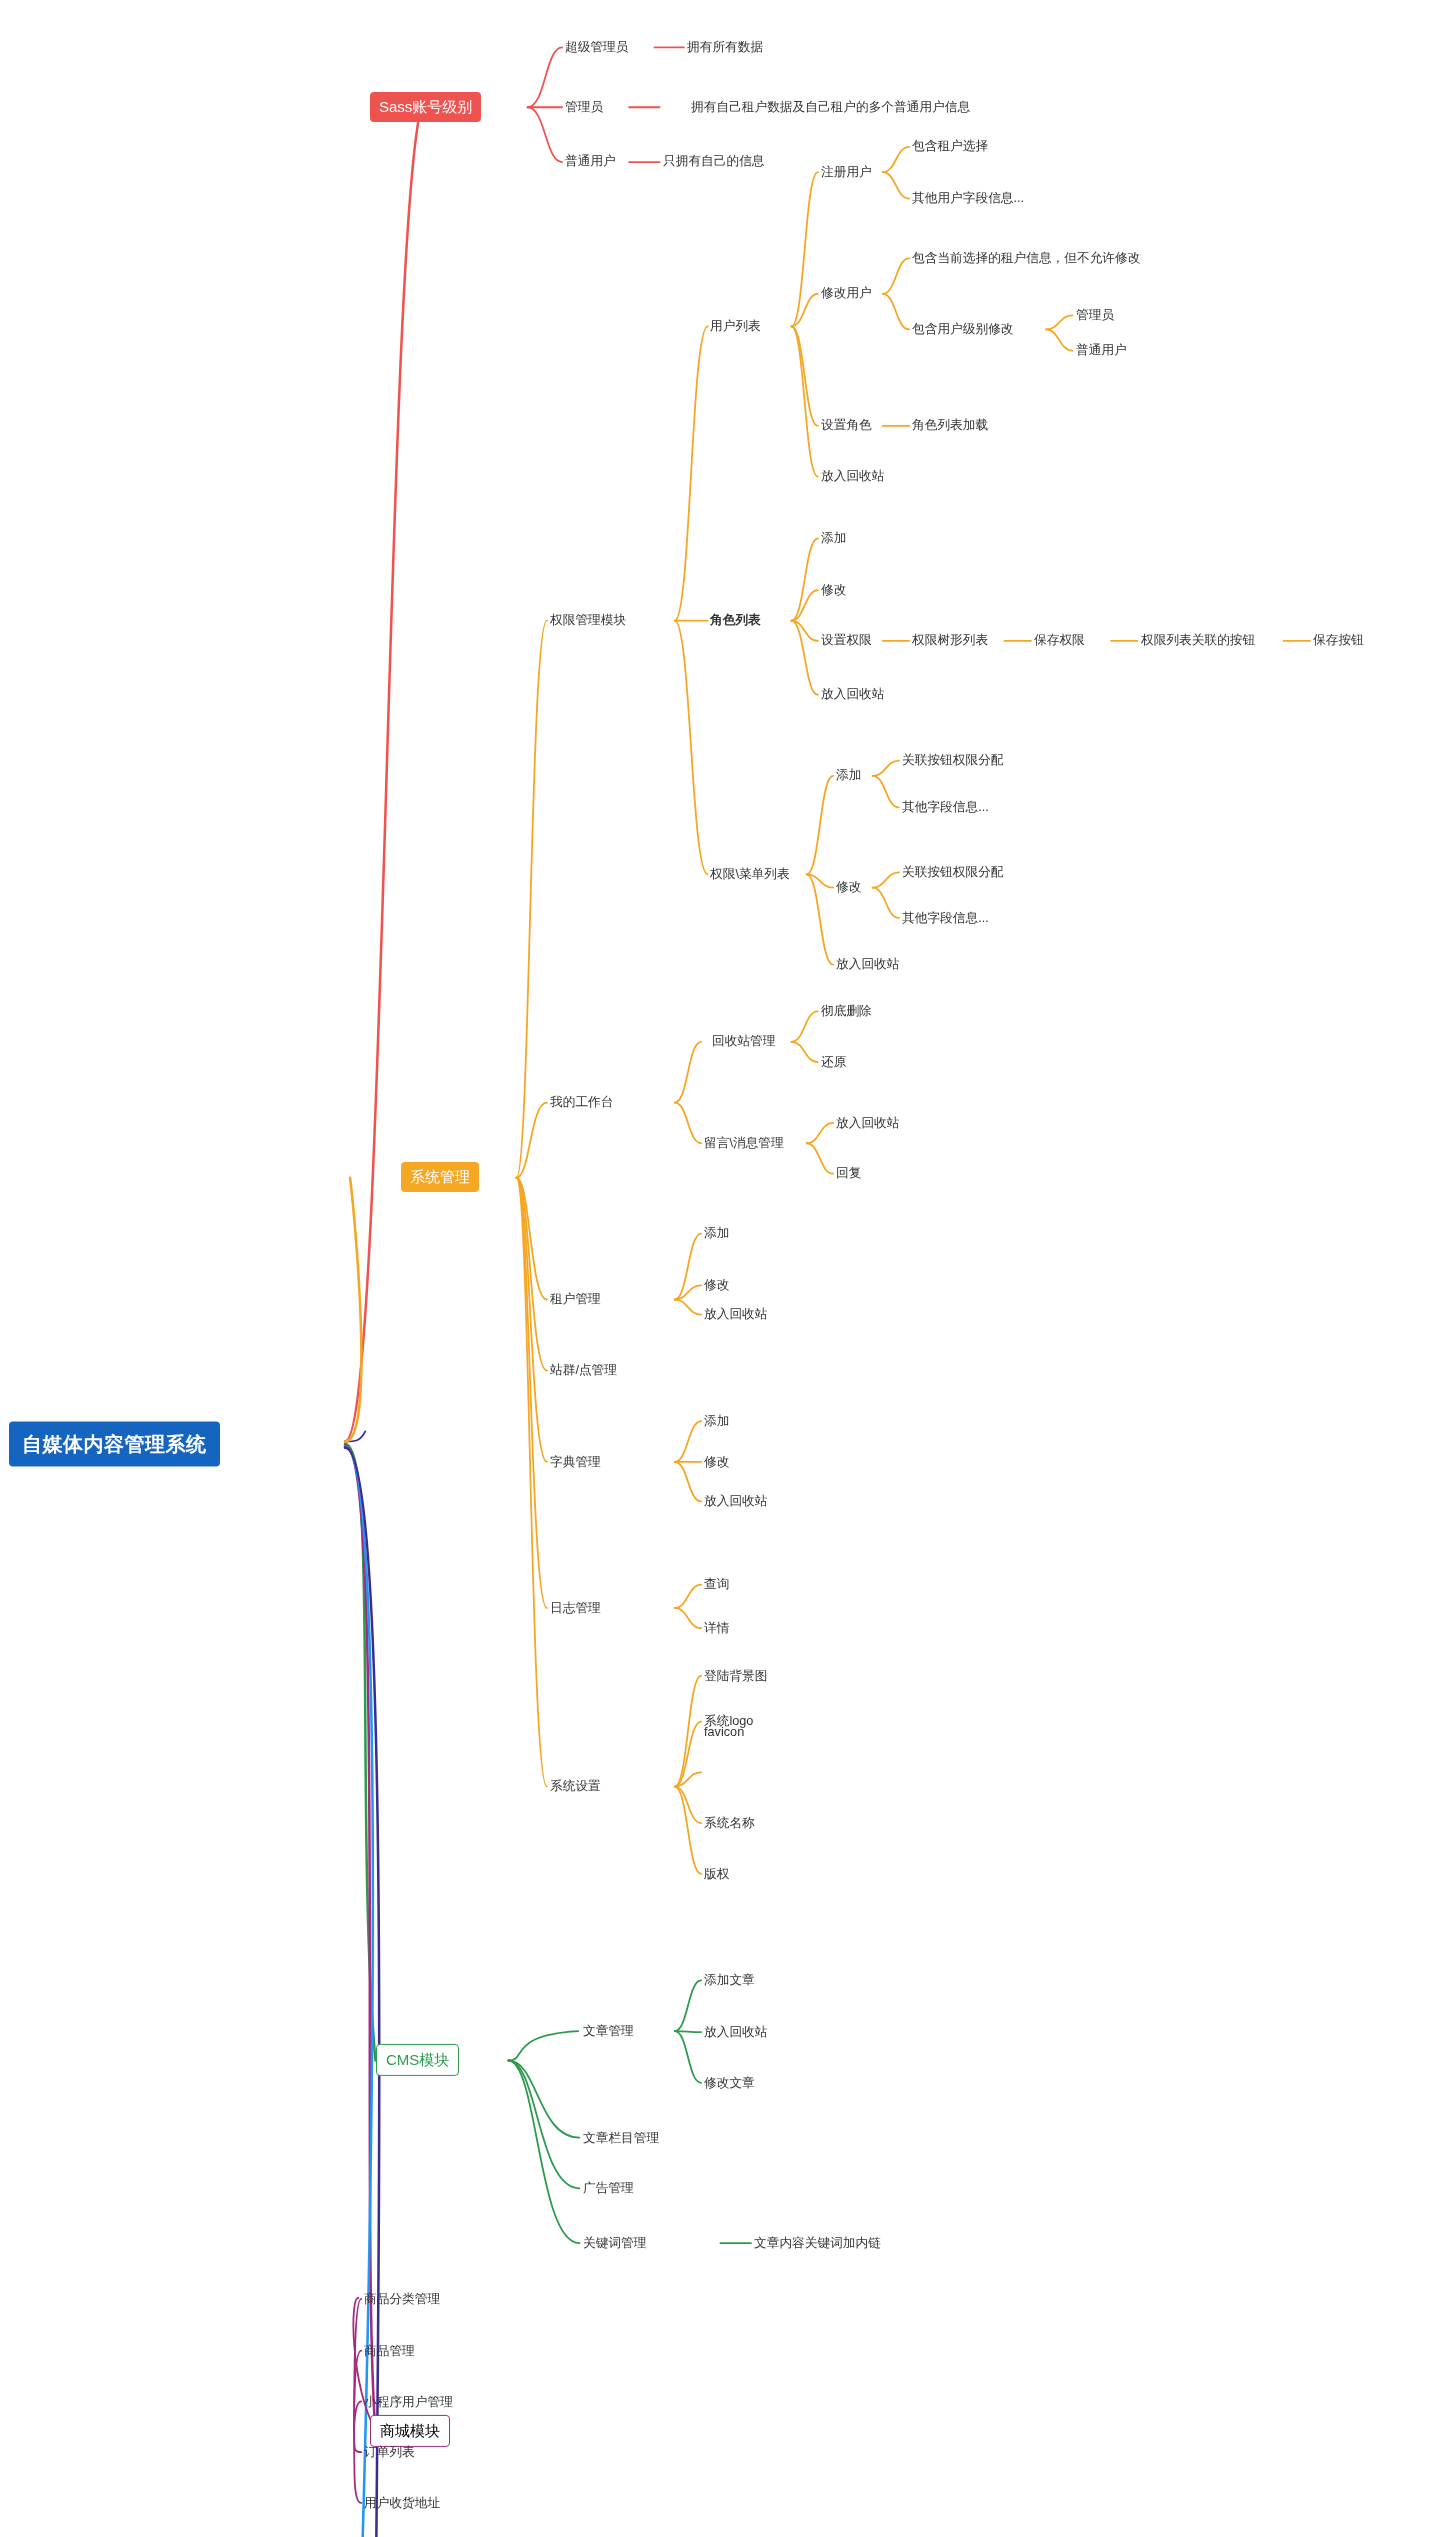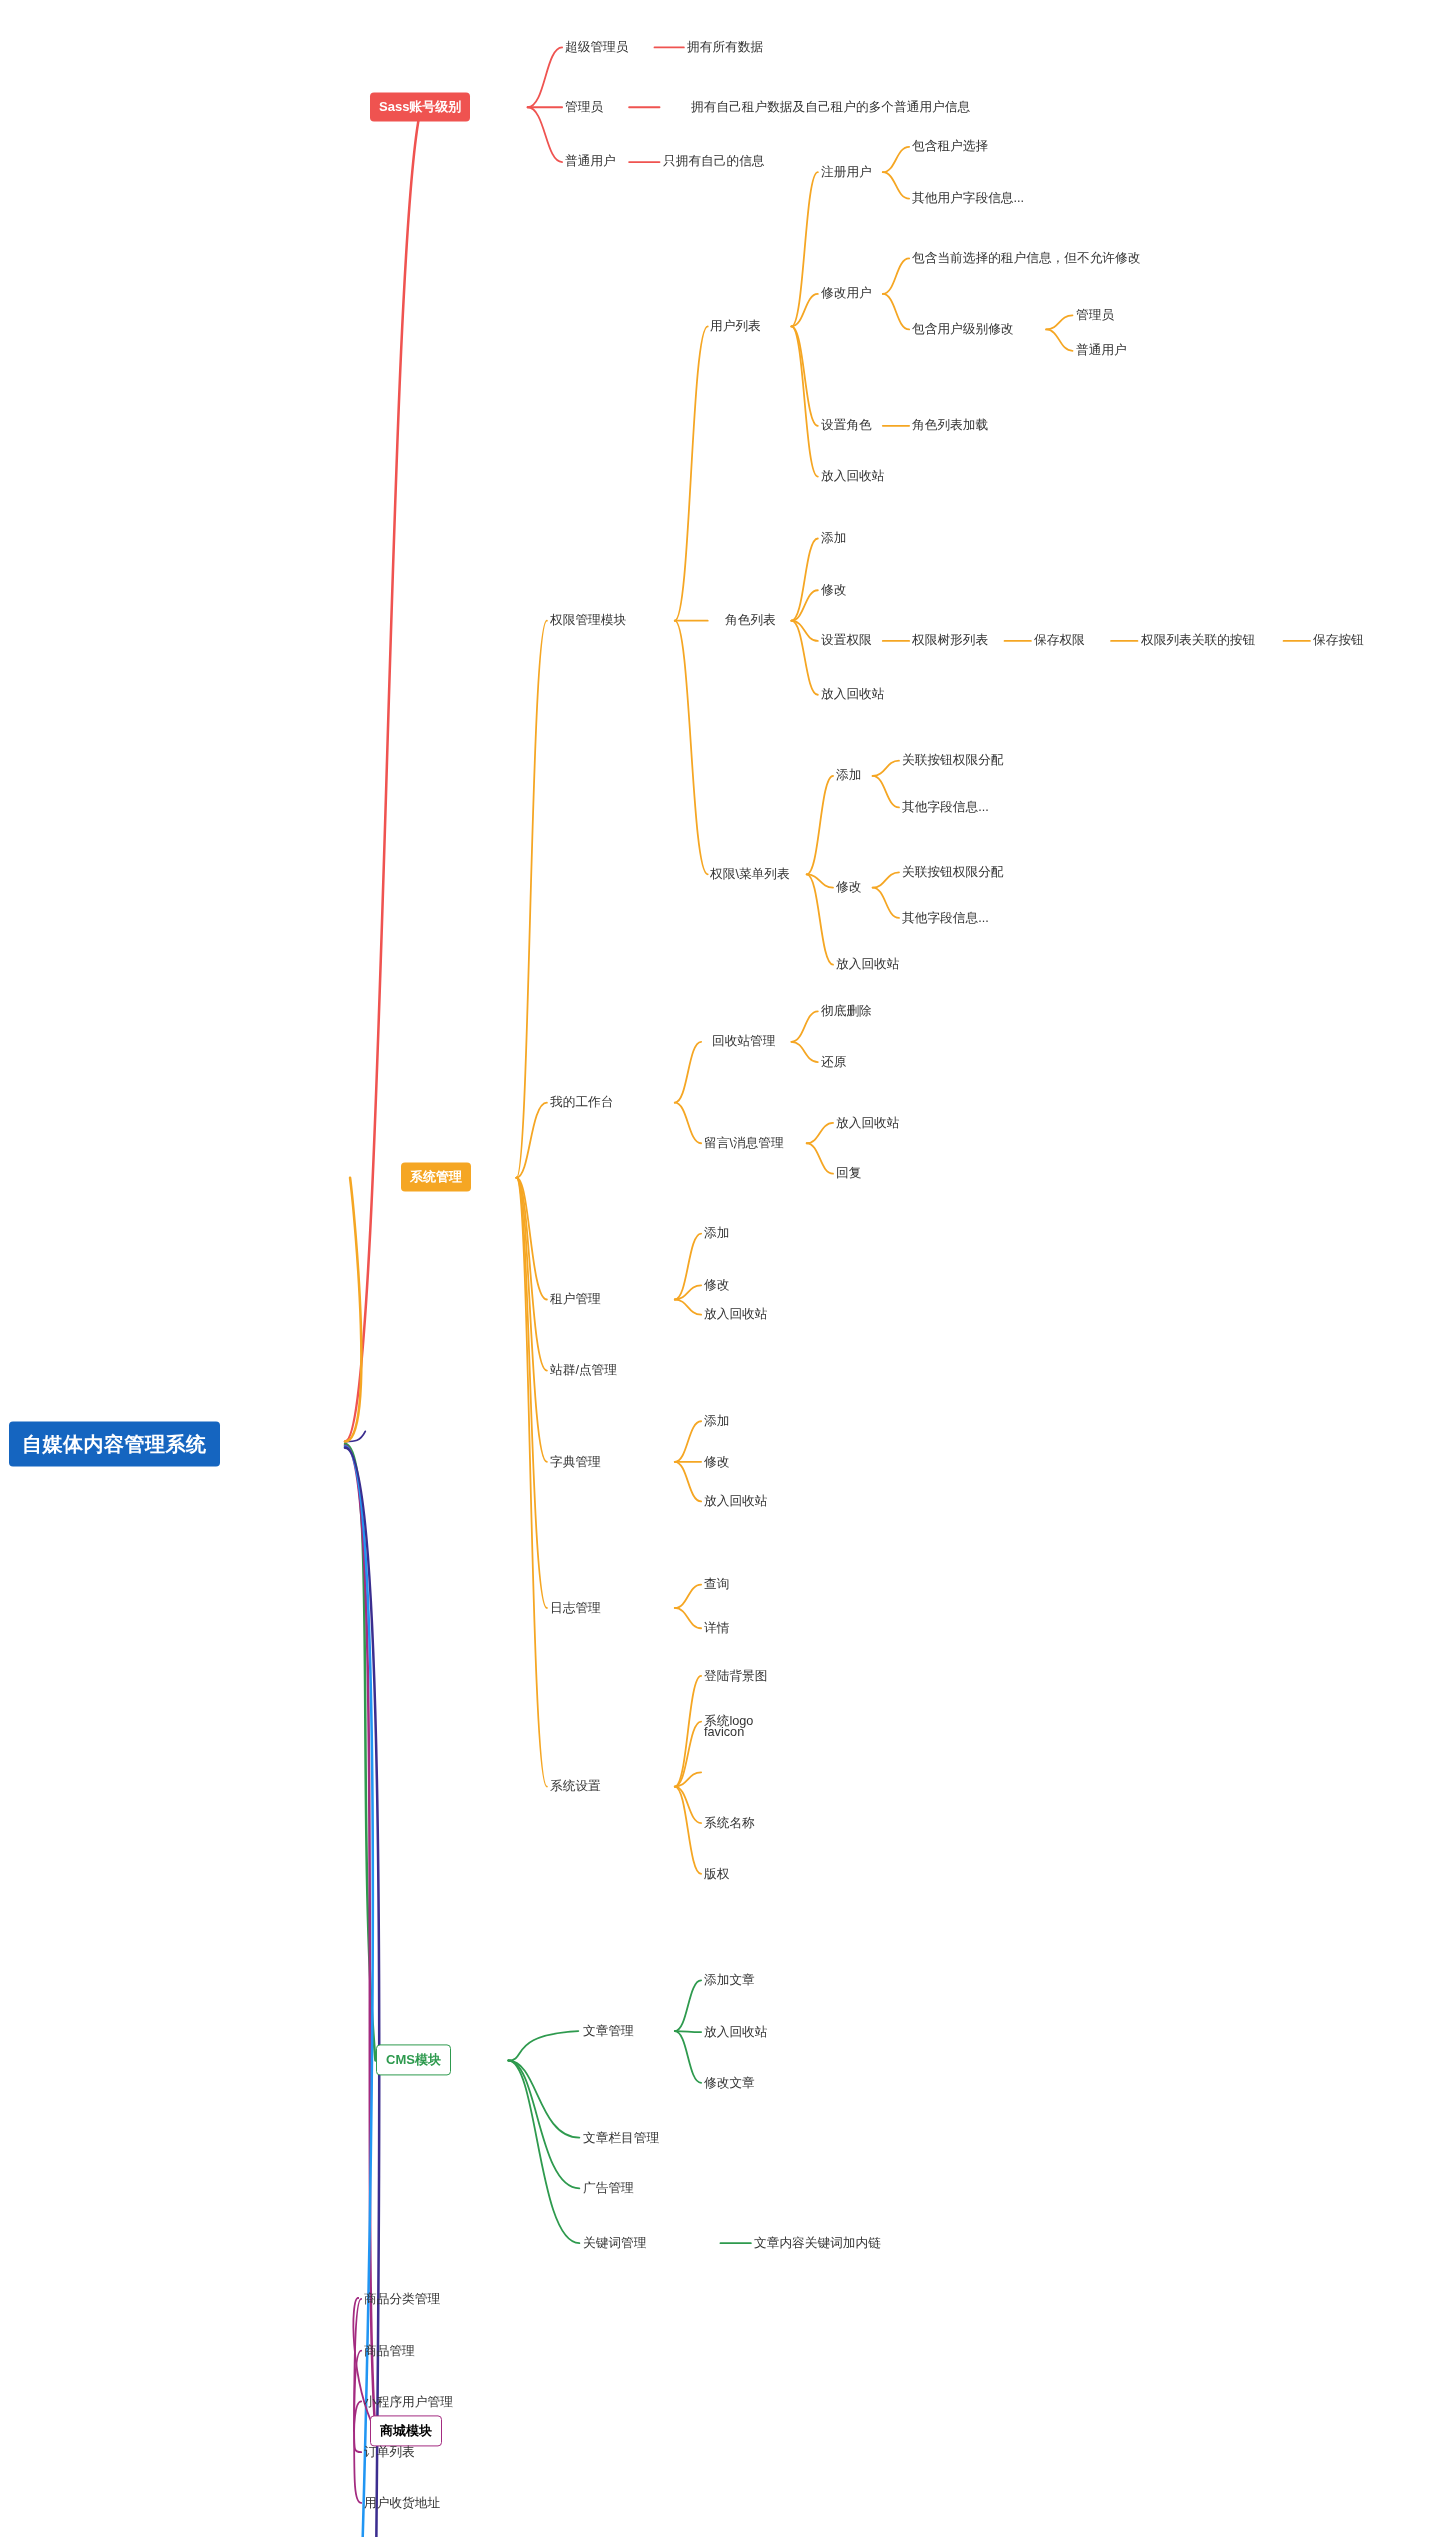--- a/index.html
+++ b/index.html
@@ -1,21 +1,21 @@
 <!DOCTYPE html>
 <html style="font-size:8px"><head>
 <meta charset="utf-8">
 <style>
   html,body{margin:0;padding:0;background:#ffffff;}
   body{font-family:"Liberation Sans","DejaVu Sans",sans-serif;}
   #stage{position:relative;width:1452px;height:3014px;background:#fff;overflow:hidden;}
   svg.links{position:absolute;left:0;top:0;width:1452px;height:3014px;pointer-events:none;}
   .node{position:absolute;transform:translateY(-50%);white-space:nowrap;}
   .root{background:#1565c0;color:#fff;font-weight:bold;font-size:20px;padding:9px 13px;border-radius:4px;letter-spacing:0.5px;}
-  .l1{font-size:13px;font-weight:bold;padding:5.6px 9px;border-radius:4px;color:#fff;}
+  .l1{font-size:15px;font-weight:normal;padding:5.6px 9px;border-radius:4px;color:#fff;}
   .l1.red{background:#ef5350;}
   .l1.orange{background:#f5a623;}
   .l1.green{background:#ffffff;color:#2e9a4e;border:1.5px solid #2e9a4e;}
   .l1.purple{background:#ffffff;color:#000000;border:1.5px solid #a32b80;}
   .leaf{font-size:12.7px;color:#333;padding:1px 2px;}
 </style>
 </head>
 <body>
 
 <div id="stage">
@@ -154,21 +154,21 @@
 
   <div class="node leaf" style="left:548px;top:620px;">权限管理模块</div>
   <div class="node leaf" style="left:548px;top:1102px;">我的工作台</div>
   <div class="node leaf" style="left:548px;top:1299px;">租户管理</div>
   <div class="node leaf" style="left:548px;top:1370px;">站群/点管理</div>
   <div class="node leaf" style="left:548px;top:1462px;">字典管理</div>
   <div class="node leaf" style="left:548px;top:1608px;">日志管理</div>
   <div class="node leaf" style="left:548px;top:1786px;">系统设置</div>
 
   <div class="node leaf" style="left:708px;top:326px;">用户列表</div>
-  <div class="node leaf" style="left:723px;top:620px;">角色列表</div>
+  <div class="node leaf" style="left:708px;top:620px;font-weight:bold;">角色列表</div>
   <div class="node leaf" style="left:708px;top:874px;">权限\菜单列表</div>
 
   <div class="node leaf" style="left:819px;top:172px;">注册用户</div>
   <div class="node leaf" style="left:819px;top:293px;">修改用户</div>
   <div class="node leaf" style="left:819px;top:425px;">设置角色</div>
   <div class="node leaf" style="left:819px;top:476px;">放入回收站</div>
 
   <div class="node leaf" style="left:910px;top:146px;">包含租户选择</div>
   <div class="node leaf" style="left:910px;top:198px;">其他用户字段信息...</div>
   <div class="node leaf" style="left:910px;top:258px;">包含当前选择的租户信息，但不允许修改</div>

